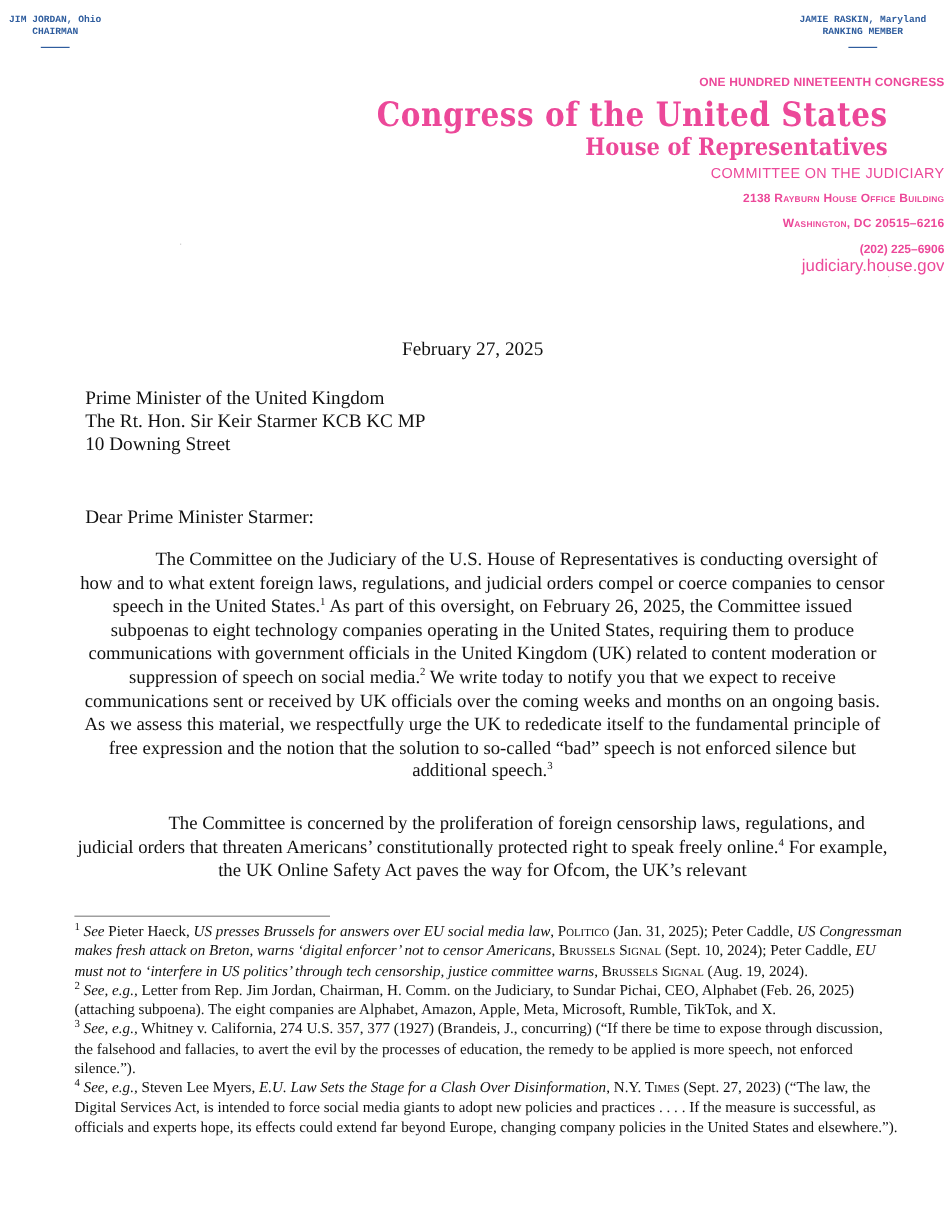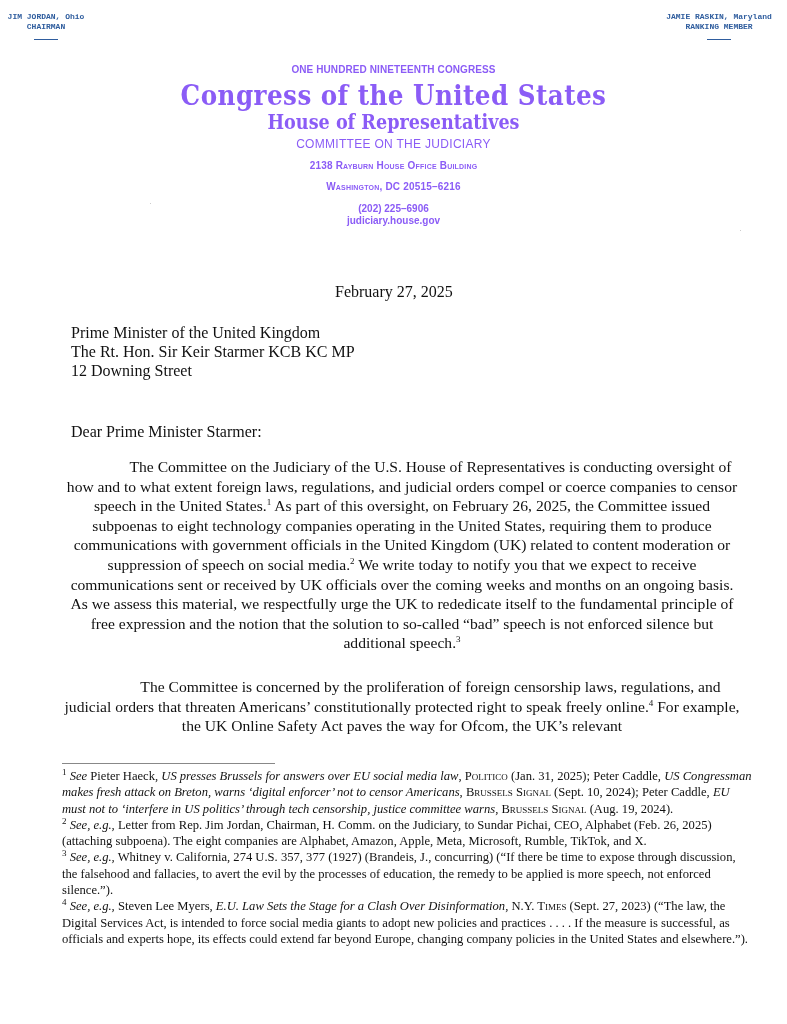--- a/index.html
+++ b/index.html
@@ -1,29 +1,29 @@
 <!DOCTYPE html>
 <html><head>
 <meta charset="utf-8">
 <style>
   html, body { margin: 0; padding: 0; background: #ffffff; }
   body { width: 787px; height: 1024px; position: relative; overflow: hidden; font-family: "Liberation Serif", serif; color: #111; }
   .corner { position: absolute; top: 12px; text-align: center; font-family: Liberation Mono, monospace; font-size: 8px; font-weight: bold; line-height: 10px; color: #2f5d9e; }
   .corner .rule { width: 24px; height: 1px; background: #2f5d9e; margin: 7px auto 0; }
   .corner.left { left: 6px; width: 80px; }
   .corner.right { left: 664px; width: 110px; }
-  .letterhead { position: absolute; left: 0; width: 787px; top: 64px; text-align: center; color: #8b5cf6; }
+  .letterhead { position: absolute; left: 0; width: 787px; top: 64px; text-align: right; color: #ec4899; }
   .lh-congress-num { font-family: "Liberation Sans", sans-serif; font-weight: bold; font-size: 10px; letter-spacing: 0.1px; line-height: 12px; }
   .lh-title { font-family: "DejaVu Serif", serif; font-weight: bold; font-size: 28px; line-height: 32px; margin-top: 4px; letter-spacing: 0.5px; transform: scaleX(0.88); }
   .lh-house { font-family: "DejaVu Serif", serif; font-weight: bold; font-size: 20px; line-height: 22px; margin-top: -1px; transform: scaleX(0.88); }
   .lh-committee { font-family: "Liberation Sans", sans-serif; font-size: 12px; line-height: 14px; margin-top: 4px; letter-spacing: 0.3px; }
   .lh-addr { font-family: "Liberation Sans", sans-serif; font-weight: bold; font-size: 10px; line-height: 12px; margin-top: 9px; font-variant: small-caps; letter-spacing: 0.2px; }
   .lh-city { font-family: "Liberation Sans", sans-serif; font-weight: bold; font-size: 10px; line-height: 12px; margin-top: 9px; font-variant: small-caps; letter-spacing: 0.2px; }
   .lh-phone { font-family: "Liberation Sans", sans-serif; font-weight: bold; font-size: 10px; line-height: 12px; margin-top: 10px; }
-  .lh-web { font-family: "Liberation Sans", sans-serif; font-weight: bold; font-size: 10px; line-height: 10px; margin-top: 1px; }
+  .lh-web { font-family: "Liberation Sans", sans-serif; font-weight: normal; font-size: 14px; line-height: 10px; margin-top: 1px; }
   .date { position: absolute; left: 335px; top: 283px; font-size: 16px; line-height: 18px; }
   .addr { position: absolute; left: 71px; top: 323px; font-size: 16px; line-height: 19px; }
   .salutation { position: absolute; left: 71px; top: 423px; font-size: 16px; line-height: 18px; }
   .body-text { position: absolute; left: 62px; width: 680px; font-size: 15.6px; line-height: 19.6px; text-align: center; }
   .para1 { top: 457px; }
   .para2 { top: 677px; }
   .indent { display: inline-block; width: 57px; }
   sup { font-size: 9px; line-height: 0; vertical-align: super; }
   .fn-rule { position: absolute; left: 62px; top: 763px; width: 213px; height: 1px; background: #888; }
   .footnotes { position: absolute; left: 62px; top: 768px; width: 690px; font-size: 12.6px; line-height: 16.3px; }
@@ -54,21 +54,21 @@
   <div class="lh-city">Washington, DC 20515–6216</div>
   <div class="lh-phone">(202) 225–6906</div>
   <div class="lh-web">judiciary.house.gov</div>
 </div>
 
 <div class="date">February 27, 2025</div>
 
 <div class="addr">
   <div>Prime Minister of the United Kingdom</div>
   <div>The Rt. Hon. Sir Keir Starmer KCB KC MP</div>
-  <div>12 Downing Street</div>
+  <div>10 Downing Street</div>
 </div>
 
 <div class="salutation">Dear Prime Minister Starmer:</div>
 
 <div class="body-text para1"><span class="indent"></span><span>The Committee on the Judiciary of the U.S. House of Representatives is conducting oversight of how and to what extent foreign laws, regulations, and judicial orders compel or coerce companies to censor speech in the United States.</span><sup>1</sup><span> As part of this oversight, on February 26, 2025, the Committee issued subpoenas to eight technology companies operating in the United States, requiring them to produce communications with government officials in the United Kingdom (UK) related to content moderation or suppression of speech on social media.</span><sup>2</sup><span> We write today to notify you that we expect to receive communications sent or received by UK officials over the coming weeks and months on an ongoing basis. As we assess this material, we respectfully urge the UK to rededicate itself to the fundamental principle of free expression and the notion that the solution to so-called “bad” speech is not enforced silence but additional speech.</span><sup>3</sup></div>
 
 <div class="body-text para2"><span class="indent"></span><span>The Committee is concerned by the proliferation of foreign censorship laws, regulations, and judicial orders that threaten Americans’ constitutionally protected right to speak freely online.</span><sup>4</sup><span> For example, the UK Online Safety Act paves the way for Ofcom, the UK’s relevant</span></div>
 
 <div class="fn-rule"></div>
 <div class="footnotes">

